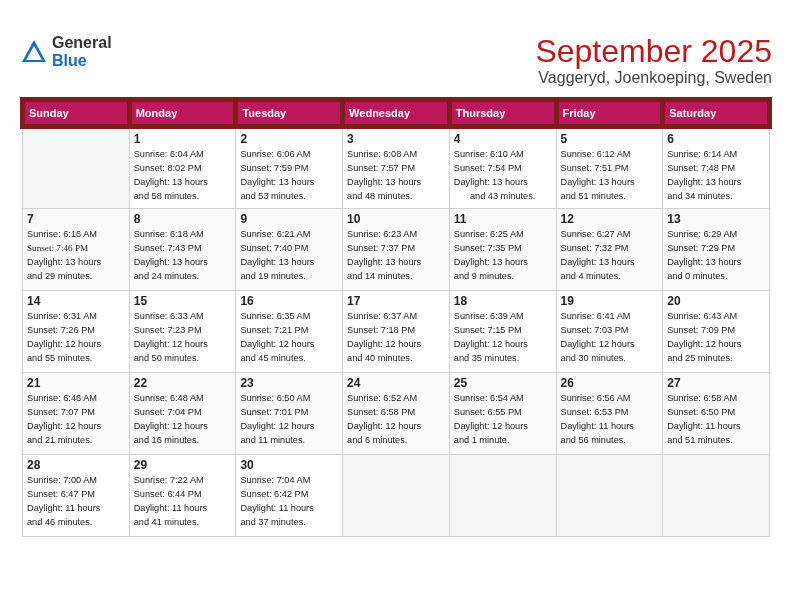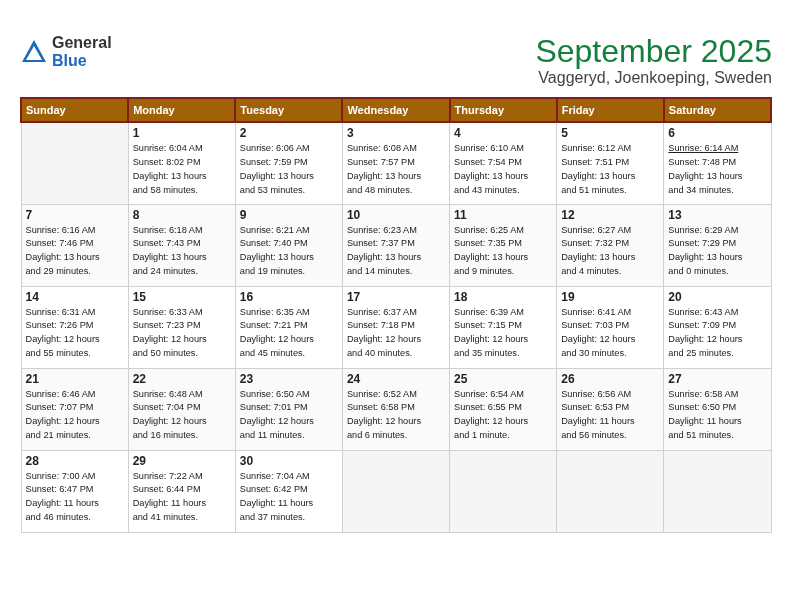--- a/index.html
+++ b/index.html
@@ -45,40 +45,40 @@
     .logo-icon {
       width: 28px;
       height: 28px;
     }
     .title-block {
       text-align: right;
     }
     .month-title {
       font-size: 32px;
       font-weight: normal;
-      color: #15803d;
+      color: #b91c1c;
       line-height: 1.1;
     }
     .location-title {
       font-size: 16px;
       color: #444;
     }
     table {
       width: 100%;
       border-collapse: collapse;
       table-layout: fixed;
     }
     thead tr th {
-      background: #a16207;
+      background: #be185d;
       color: #fff;
       font-size: 11px;
       font-weight: bold;
       padding: 5px 4px;
       text-align: left;
-      border: 2px solid #7f1d1d;
+      border: 5px solid #7f1d1d;
     }
     tbody tr td {
       border: 1px solid #d0d0d0;
       vertical-align: top;
       padding: 3px 4px;
       font-size: 9.2px;
       color: #222;
       height: 82px;
       background: #fff;
     }
@@ -164,48 +164,48 @@
               <span style="display: block;">Daylight: 13 hours</span>
               <span style="display: block;">and 48 minutes.</span>
             </div>
           </td>
           <td>
             <span class="day-number">4</span>
             <div class="day-info">
               <span style="display: block;">Sunrise: 6:10 AM</span>
               <span style="display: block;">Sunset: 7:54 PM</span>
               <span style="display: block;">Daylight: 13 hours</span>
-              <span style="display: block;">and 43 minutes.</span>
+              <span style="display: block; text-align: center;">and 43 minutes.</span>
             </div>
           </td>
           <td>
             <span class="day-number">5</span>
             <div class="day-info">
               <span style="display: block;">Sunrise: 6:12 AM</span>
               <span style="display: block;">Sunset: 7:51 PM</span>
               <span style="display: block;">Daylight: 13 hours</span>
               <span style="display: block;">and 51 minutes.</span>
             </div>
           </td>
           <td>
             <span class="day-number">6</span>
             <div class="day-info">
-              <span style="display: block; text-decoration: underline;">Sunrise: 6:14 AM</span>
+              <span style="display: block;">Sunrise: 6:14 AM</span>
               <span style="display: block;">Sunset: 7:48 PM</span>
               <span style="display: block;">Daylight: 13 hours</span>
               <span style="display: block;">and 34 minutes.</span>
             </div>
           </td>
         </tr>
         <tr>
           <td>
             <span class="day-number">7</span>
             <div class="day-info">
               <span style="display: block;">Sunrise: 6:16 AM</span>
-              <span style="display: block;">Sunset: 7:46 PM</span>
+              <span style="display: block; font-family: Liberation Serif, serif;">Sunset: 7:46 PM</span>
               <span style="display: block;">Daylight: 13 hours</span>
               <span style="display: block;">and 29 minutes.</span>
             </div>
           </td>
           <td>
             <span class="day-number">8</span>
             <div class="day-info">
               <span style="display: block;">Sunrise: 6:18 AM</span>
               <span style="display: block;">Sunset: 7:43 PM</span>
               <span style="display: block;">Daylight: 13 hours</span>

